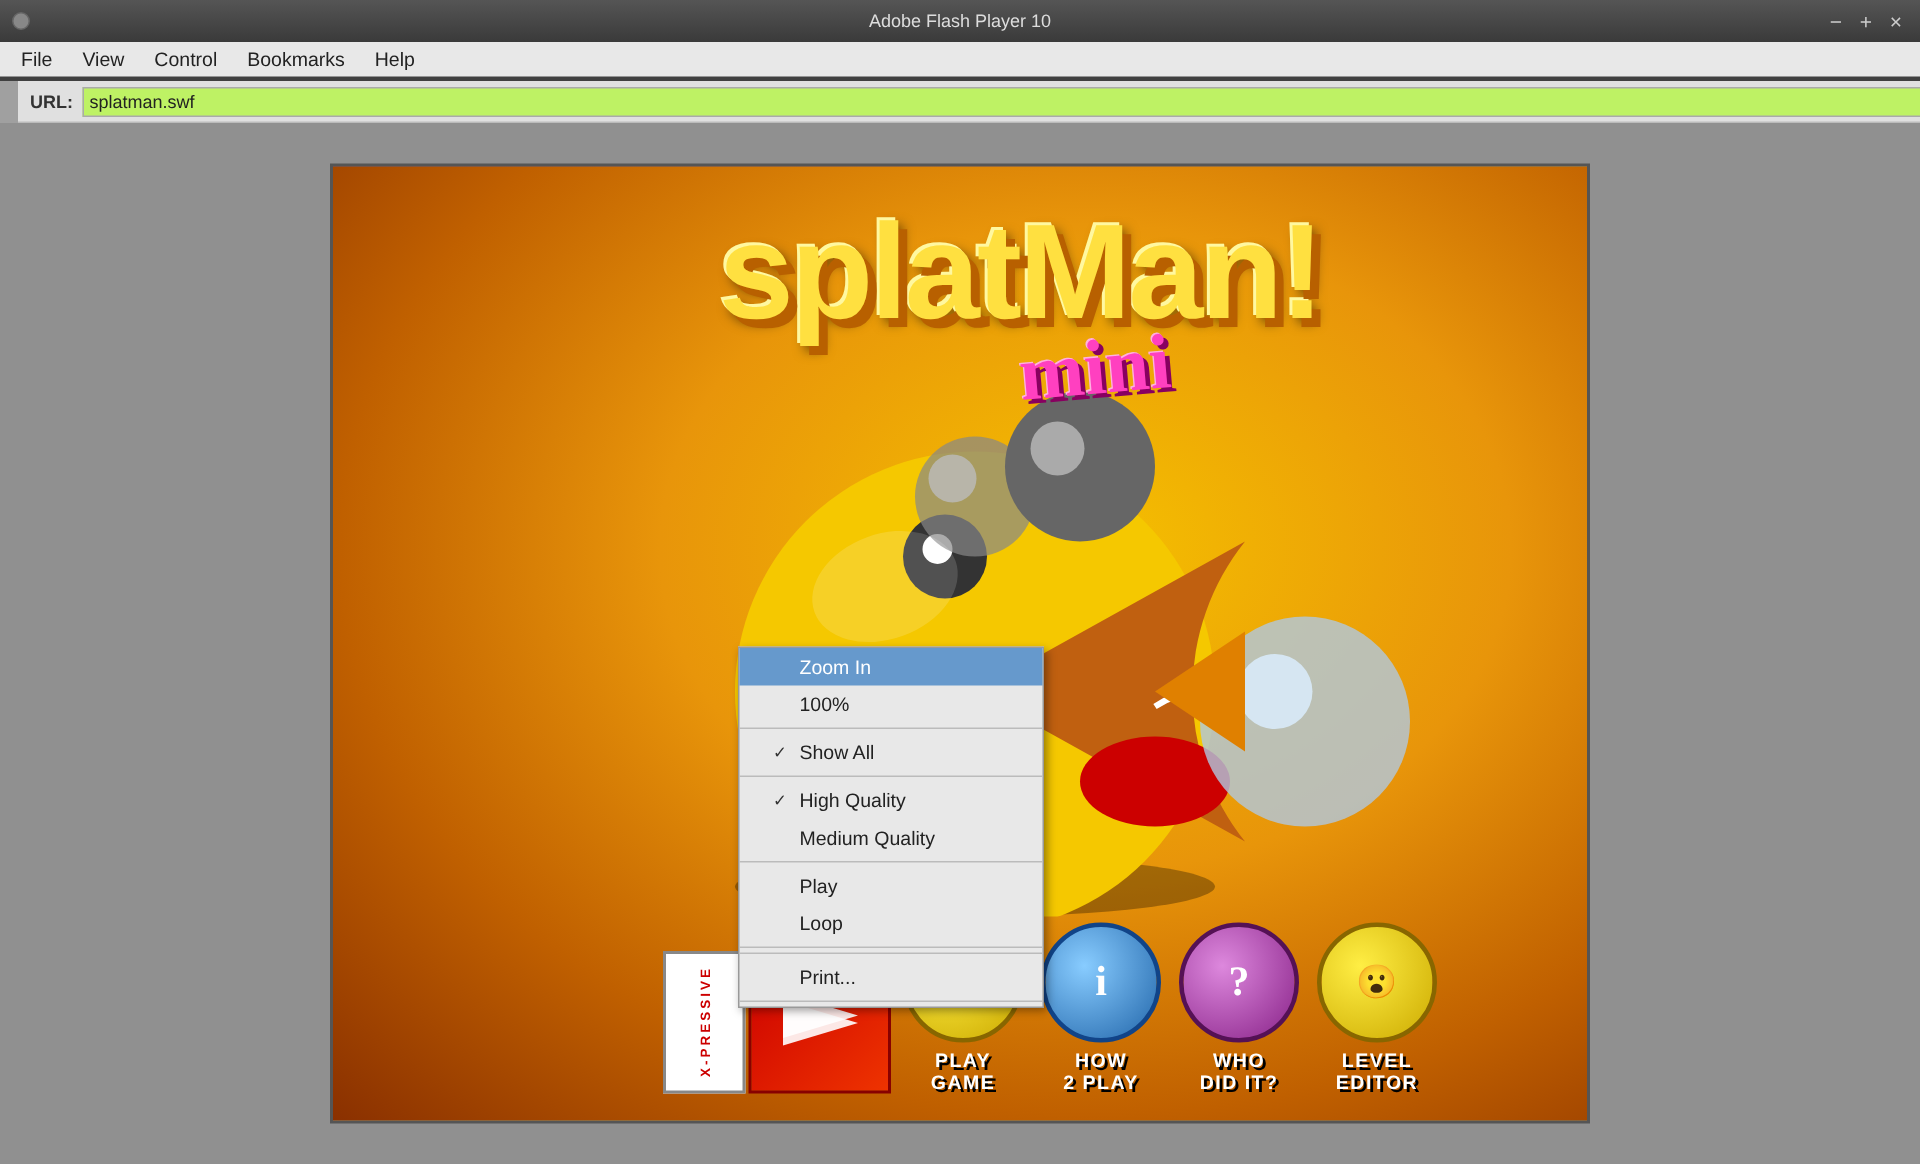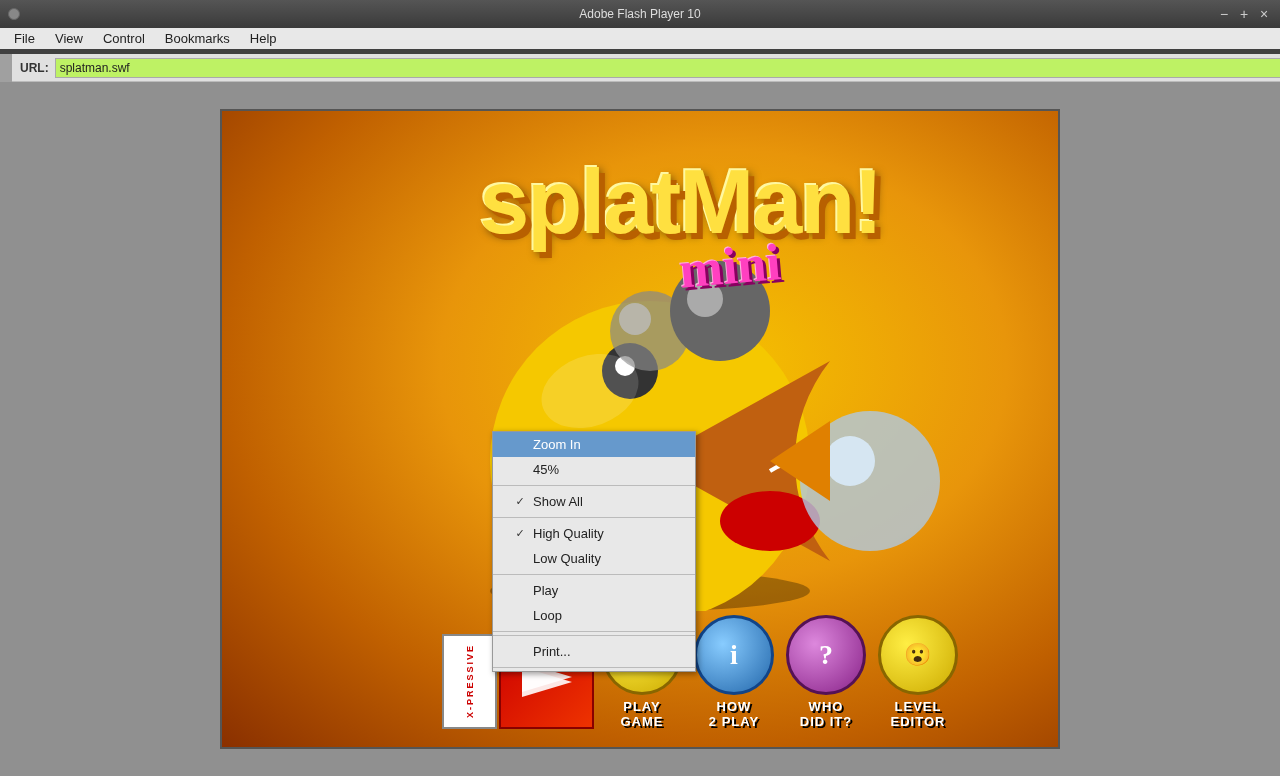--- a/index.html
+++ b/index.html
@@ -59,21 +59,21 @@
     }
 
     
     .menubar {
       width: 100%;
       height: 26px;
       background: #e8e8e8;
       display: flex;
       align-items: center;
       padding: 0 4px;
-      border-bottom: 5px solid #404040;
+      border-bottom: 3px solid #404040;
     }
     .menu-item {
       padding: 2px 10px;
       font-size: 13px;
       color: #222;
       cursor: pointer;
     }
 
     
     .urlbar {
@@ -126,21 +126,21 @@
     
     .game-bg {
       position: absolute;
       inset: 0;
       background: radial-gradient(ellipse at 60% 40%, #f5c000 0%, #e8950a 40%, #c06000 70%, #8a3000 100%);
     }
 
     
     .game-title {
       position: absolute;
-      top: 46px;
+      top: 26px;
       left: 50%;
       transform: translateX(-40%);
       z-index: 2;
     }
     .splatman-text {
       font-size: 90px;
       font-weight: 900;
       color: #ffe040;
       text-shadow: 6px 6px 0 #b86000, -2px -2px 0 #fff8a0, 3px 3px 8px rgba(0,0,0,0.5);
       font-family: Impact, Arial Black, sans-serif;
@@ -384,40 +384,40 @@
     <div class="context-menu">
 
       <div class="ctx-item highlighted">
         <span class="ctx-check"></span>
         <span>Zoom In</span>
       </div>
 
 
       <div class="ctx-item">
         <span class="ctx-check"></span>
-        <span>45%</span>
+        <span>100%</span>
       </div>
       <div class="ctx-separator"></div>
 
       <div class="ctx-item">
         <span class="ctx-check">✓</span>
         <span>Show All</span>
       </div>
       <div class="ctx-separator"></div>
 
       <div class="ctx-item">
         <span class="ctx-check">✓</span>
         <span>High Quality</span>
       </div>
 
-
-      <div class="ctx-item">
-        <span class="ctx-check"></span>
-        <span>Low Quality</span>
-      </div>
+      <div class="ctx-item">
+        <span class="ctx-check"></span>
+        <span>Medium Quality</span>
+      </div>
+
       <div class="ctx-separator"></div>
 
       <div class="ctx-item">
         <span class="ctx-check"></span>
         <span>Play</span>
       </div>
 
       <div class="ctx-item">
         <span class="ctx-check"></span>
         <span>Loop</span>

